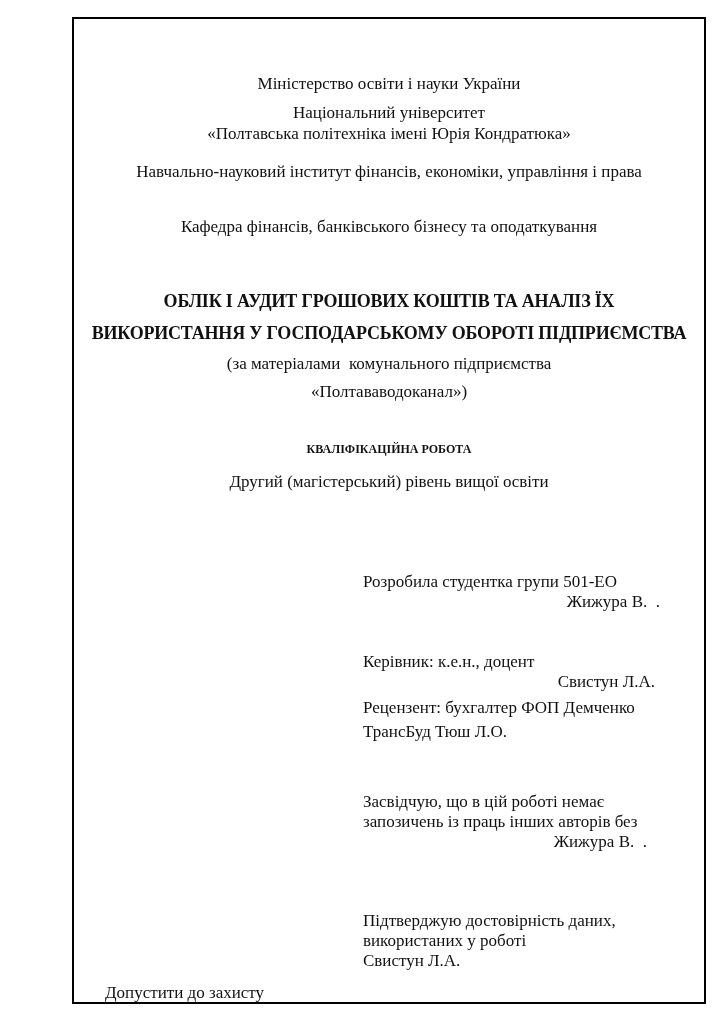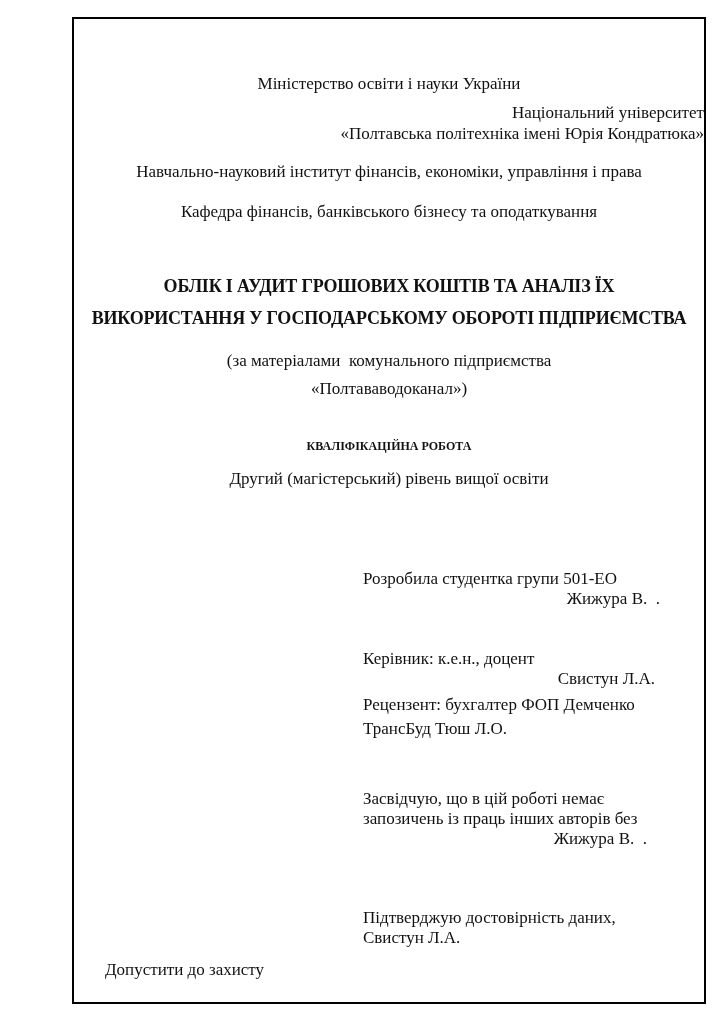--- a/index.html
+++ b/index.html
@@ -23,32 +23,32 @@
     width: 634px;
     height: 987px;
     border: 2px solid #000000;
     box-sizing: border-box;
     background: #ffffff;
   }
   .center { text-align: center; }
   .pre { white-space: pre; }
 
   .block-ministry { margin-top: 54px; line-height: 22px; }
-  .block-univ     { margin-top: 7px;  line-height: 21px; text-align: right; }
+  .block-univ     { margin-top: 7px;  line-height: 21px; }
   .block-inst     { margin-top: 17px; line-height: 21px; }
-  .block-dept     { margin-top: 19px; line-height: 21px; text-align: center; }
+  .block-dept     { margin-top: 34px; line-height: 21px; text-align: center; }
 
   .thesis-title {
     margin-top: 48px;
     line-height: 32px;
     font-weight: bold;
     font-size: 18px;
     letter-spacing: -0.2px;
   }
-  .thesis-subtitle { margin-top: 13px; line-height: 28px; }
+  .thesis-subtitle { margin-top: 1px; line-height: 28px; }
 
   .worktype {
     margin-top: 30px;
     line-height: 26px;
     font-weight: bold;
     font-size: 12px;
   }
   .level { margin-top: 9px; line-height: 22px; }
   .code  { margin-top: 9px; line-height: 22px; text-indent: 10px; }
 
@@ -127,20 +127,21 @@
     <p class="p-certify">
       </p>
       <div>Засвідчую, що в цій роботі немає</div>
       <div>запозичень із праць інших авторів без</div>
       <div class="sig-right-c">Жижура В.  .</div>
     <p></p>
 
     <p class="p-confirm">
       </p>
       <div>Підтверджую достовірність даних,</div>
+      <div>використаних у роботі</div>
       <div>Свистун Л.А.</div>
     <p></p>
 
   </div>
 
   <div class="approval">
     <div class="pre">Допустити до захисту</div>
 
   </div>
 

